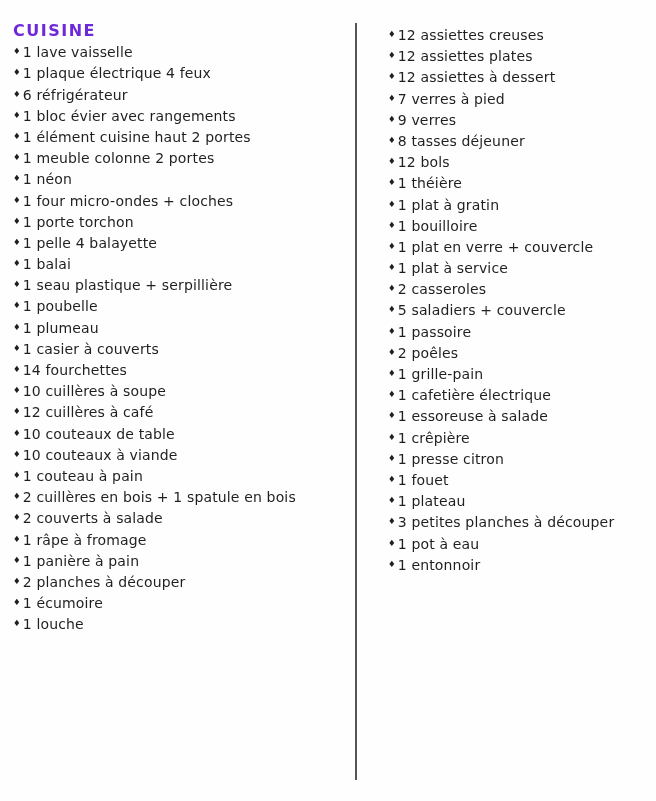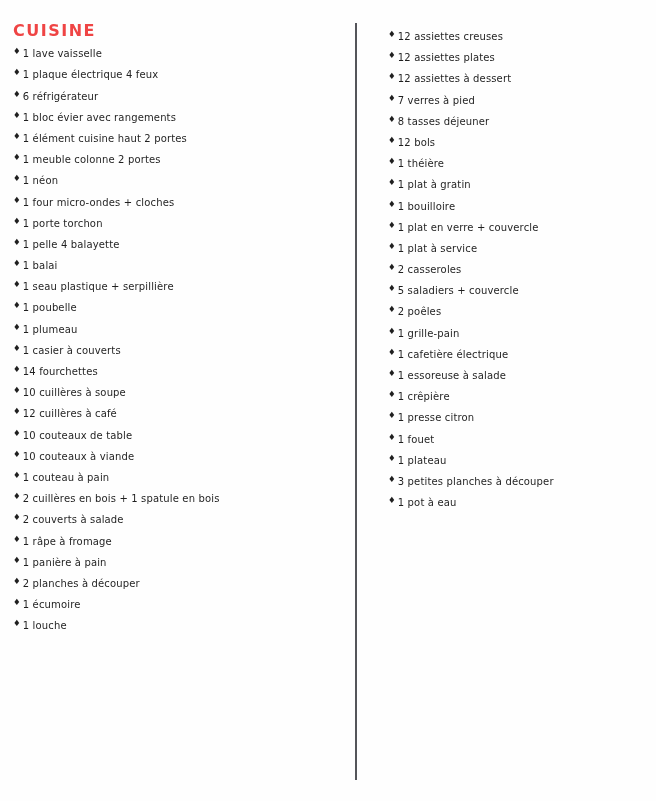--- a/index.html
+++ b/index.html
@@ -41,30 +41,30 @@
     height: 21.2px;
     font-size: 14px;
     letter-spacing: 0.15px;
   }
   .bullet {
     font-size: 8.5px;
     vertical-align: 2.5px;
     margin-right: 2px;
   }
   .item-text {
-    font-size: 10px;
+    font-size: 14px;
   }
 </style>
 </head>
 <body>
 
 <div class="page" style="color: rgb(31, 31, 31);">
 
   <div class="col col-left">
-    <div class="heading" style="color: #ef4444;">CUISINE</div>
+    <div class="heading" style="color: #6d28d9;">CUISINE</div>
     <div>
         <div class="row"><span class="bullet">♦</span><span class="item-text">1 lave vaisselle</span></div>
         <div class="row"><span class="bullet">♦</span><span class="item-text">1 plaque électrique 4 feux</span></div>
         <div class="row"><span class="bullet">♦</span><span class="item-text">6 réfrigérateur</span></div>
         <div class="row"><span class="bullet">♦</span><span class="item-text">1 bloc évier avec rangements</span></div>
         <div class="row"><span class="bullet">♦</span><span class="item-text">1 élément cuisine haut 2 portes</span></div>
         <div class="row"><span class="bullet">♦</span><span class="item-text">1 meuble colonne 2 portes</span></div>
         <div class="row"><span class="bullet">♦</span><span class="item-text">1 néon</span></div>
         <div class="row"><span class="bullet">♦</span><span class="item-text">1 four micro-ondes + cloches</span></div>
         <div class="row"><span class="bullet">♦</span><span class="item-text">1 porte torchon</span></div>
@@ -91,35 +91,38 @@
   </div>
 
   <div class="divider" style="background: rgb(84, 85, 90);"></div>
 
   <div class="col col-right">
     <div>
         <div class="row"><span class="bullet">♦</span><span class="item-text">12 assiettes creuses</span></div>
         <div class="row"><span class="bullet">♦</span><span class="item-text">12 assiettes plates</span></div>
         <div class="row"><span class="bullet">♦</span><span class="item-text">12 assiettes à dessert</span></div>
         <div class="row"><span class="bullet">♦</span><span class="item-text">7 verres à pied</span></div>
+        <div class="row"><span class="bullet">♦</span><span class="item-text">9 verres</span></div>
         <div class="row"><span class="bullet">♦</span><span class="item-text">8 tasses déjeuner</span></div>
         <div class="row"><span class="bullet">♦</span><span class="item-text">12 bols</span></div>
         <div class="row"><span class="bullet">♦</span><span class="item-text">1 théière</span></div>
         <div class="row"><span class="bullet">♦</span><span class="item-text">1 plat à gratin</span></div>
         <div class="row"><span class="bullet">♦</span><span class="item-text">1 bouilloire</span></div>
         <div class="row"><span class="bullet">♦</span><span class="item-text">1 plat en verre + couvercle</span></div>
         <div class="row"><span class="bullet">♦</span><span class="item-text">1 plat à service</span></div>
         <div class="row"><span class="bullet">♦</span><span class="item-text">2 casseroles</span></div>
         <div class="row"><span class="bullet">♦</span><span class="item-text">5 saladiers + couvercle</span></div>
+        <div class="row"><span class="bullet">♦</span><span class="item-text">1 passoire</span></div>
         <div class="row"><span class="bullet">♦</span><span class="item-text">2 poêles</span></div>
         <div class="row"><span class="bullet">♦</span><span class="item-text">1 grille-pain</span></div>
         <div class="row"><span class="bullet">♦</span><span class="item-text">1 cafetière électrique</span></div>
         <div class="row"><span class="bullet">♦</span><span class="item-text">1 essoreuse à salade</span></div>
         <div class="row"><span class="bullet">♦</span><span class="item-text">1 crêpière</span></div>
         <div class="row"><span class="bullet">♦</span><span class="item-text">1 presse citron</span></div>
         <div class="row"><span class="bullet">♦</span><span class="item-text">1 fouet</span></div>
         <div class="row"><span class="bullet">♦</span><span class="item-text">1 plateau</span></div>
         <div class="row"><span class="bullet">♦</span><span class="item-text">3 petites planches à découper</span></div>
         <div class="row"><span class="bullet">♦</span><span class="item-text">1 pot à eau</span></div>
+        <div class="row"><span class="bullet">♦</span><span class="item-text">1 entonnoir</span></div>
       </div>
   </div>
 
 </div>
 
 </body></html>

